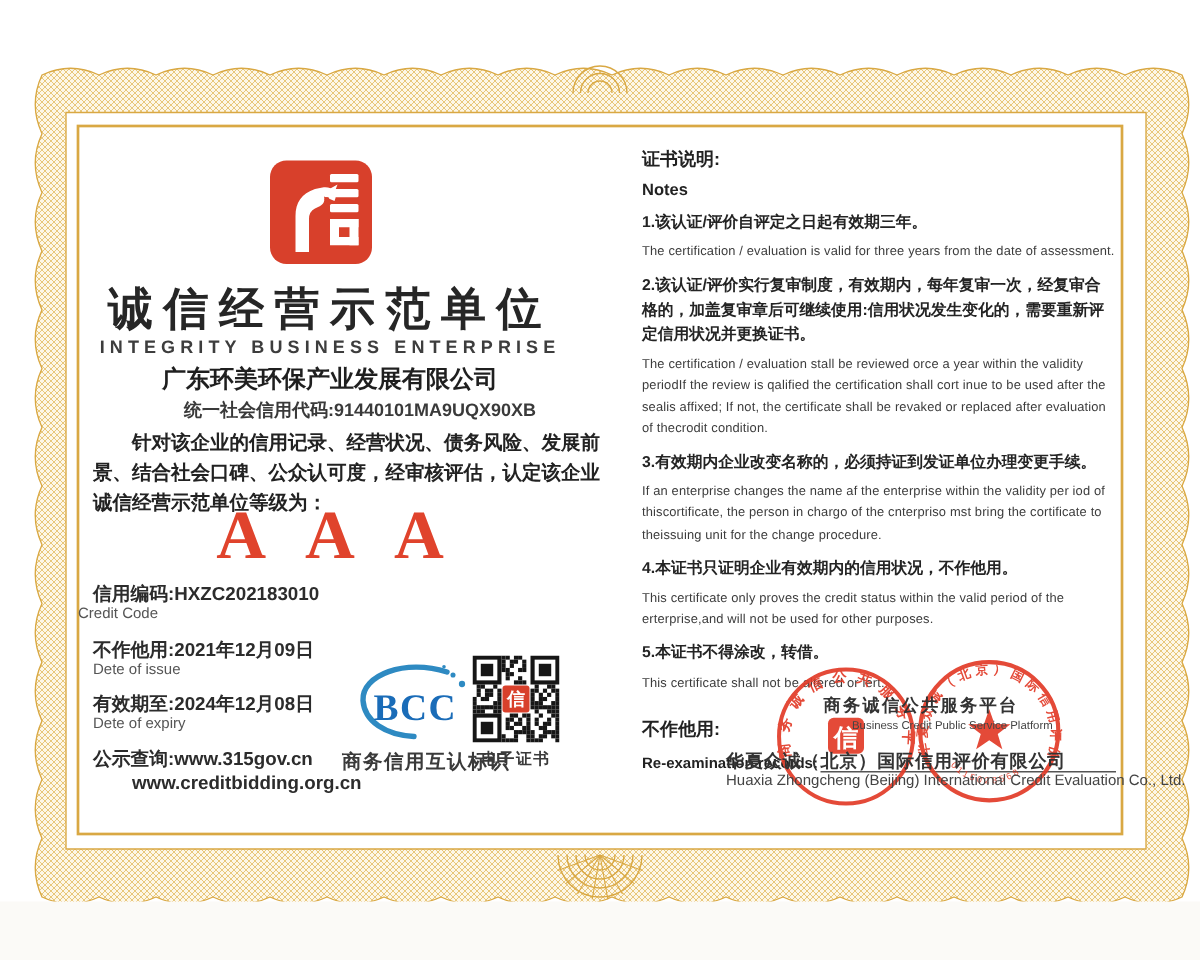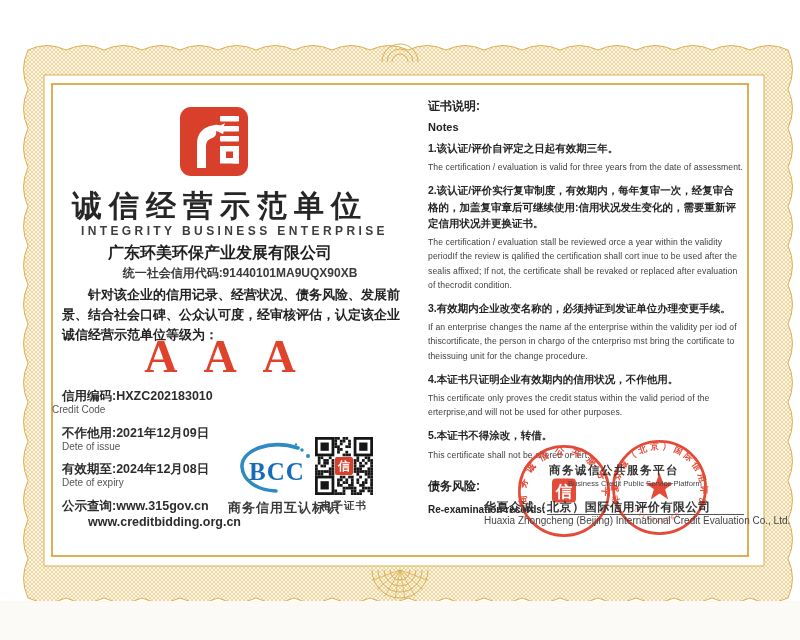--- a/index.html
+++ b/index.html
@@ -6,21 +6,21 @@
   body{background:#ffffff;font-family:"Liberation Sans",sans-serif;}
   .page{position:relative;width:800px;height:640px;background:#ffffff;overflow:hidden;}
   .abs{position:absolute;}
   #border-svg{position:absolute;left:0;top:0;z-index:0;}
   .content{position:absolute;left:0;top:0;width:800px;height:640px;z-index:2;}
 
   
   .brand-logo{left:179px;top:106px;width:70px;height:71px;}
   .cert-title{left:52px;top:186px;width:336px;text-align:center;font-size:30px;font-weight:bold;
               color:#262626;letter-spacing:7px;white-space:nowrap;}
-  .cert-subtitle{left:52px;top:224px;width:336px;text-align:right;font-size:12px;color:#3d3d3d;
+  .cert-subtitle{left:52px;top:224px;width:336px;text-align:center;font-size:12px;color:#3d3d3d;
               letter-spacing:3.4px;white-space:nowrap;font-weight:600;}
   .company{left:52px;top:243px;width:336px;text-align:center;font-size:16px;font-weight:bold;color:#1f1f1f;}
   .unified-code{left:52px;top:265px;width:336px;text-align:center;font-size:12px;color:#3a3a3a;font-weight:600;margin-left:20px;}
   .assess-par{left:62px;top:285px;width:338px;font-size:13px;line-height:1.52;color:#222;
               text-indent:2em;font-weight:600;text-align:justify;}
   .grade{left:52px;top:330px;width:336px;text-align:center;font-family:"Liberation Serif",serif;
          font-size:46px;font-weight:bold;letter-spacing:26px;text-indent:26px;}
   .fld-zh{font-size:12.5px;font-weight:bold;color:#2c2c2c;white-space:nowrap;}
   .fld-en{font-size:10px;color:#555;white-space:nowrap;}
   .f1z{left:62px;top:388px;} .f1e{left:52px;top:404px;text-align:right;}
@@ -294,21 +294,21 @@
       <p class="n-zh">2.该认证/评价实行复审制度，有效期内，每年复审一次，经复审合格的，加盖复审章后可继续使用:信用状况发生变化的，需要重新评定信用状况并更换证书。</p>
       <p class="n-en">The certification / evaluation stall be reviewed orce a year within the validity periodIf the review is qalified the certification shall cort inue to be used after the sealis affixed; If not, the certificate shall be revaked or replaced after evaluation of thecrodit condition.</p>
       <p class="n-zh">3.有效期内企业改变名称的，必须持证到发证单位办理变更手续。</p>
       <p class="n-en">If an enterprise changes the name af the enterprise within the validity per iod of thiscortificate, the person in chargo of the cnterpriso mst bring the cortificate to theissuing unit for the change procedure.</p>
       <p class="n-zh">4.本证书只证明企业有效期内的信用状况，不作他用。</p>
       <p class="n-en">This certificate only proves the credit status within the valid period of the erterprise,and will not be used for other purposes.</p>
       <p class="n-zh">5.本证书不得涂改，转借。</p>
       <p class="n-en">This certificate shall not be altered or lert.</p>
 
       <div class="re-exam">
-        <p class="h-zh">债务风险:</p>
+        <p class="h-zh">不作他用:</p>
         <div class="re-line">
           <span>Re-examination records:</span>
           <div class="fill"></div>
         </div>
       </div>
     </div>
 
     <svg class="abs seal seal-platform" viewBox="0 0 100 100">
       <defs>
           <path id="arcP" d="M 12 64 A 40 40 0 1 1 88 64" fill="none"></path>

